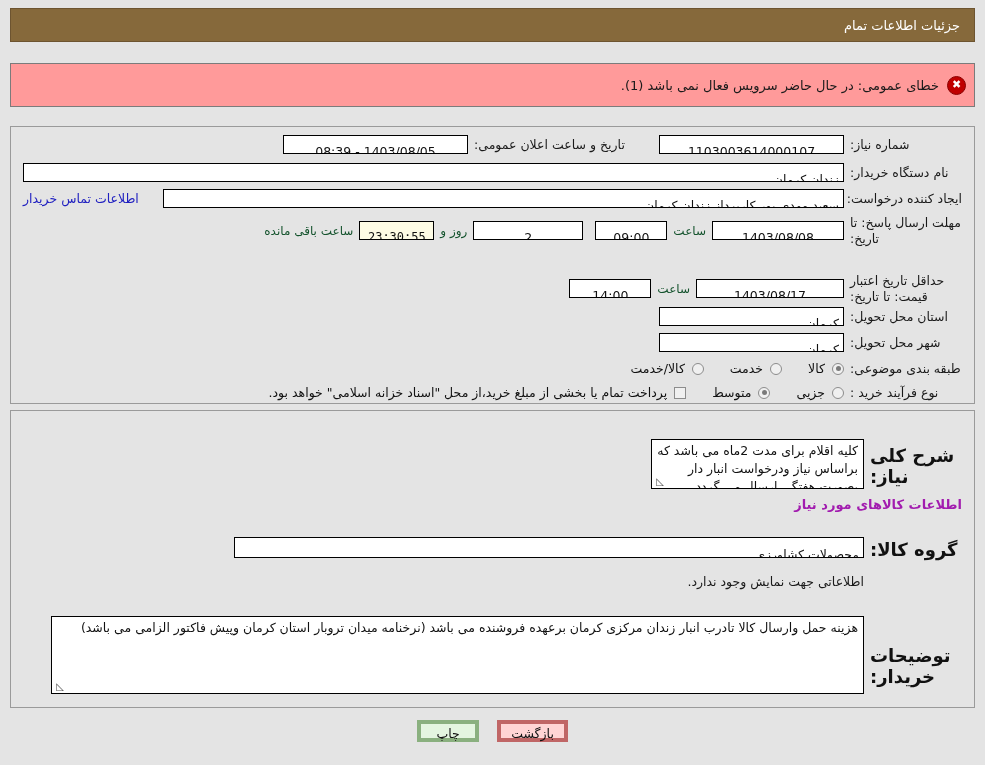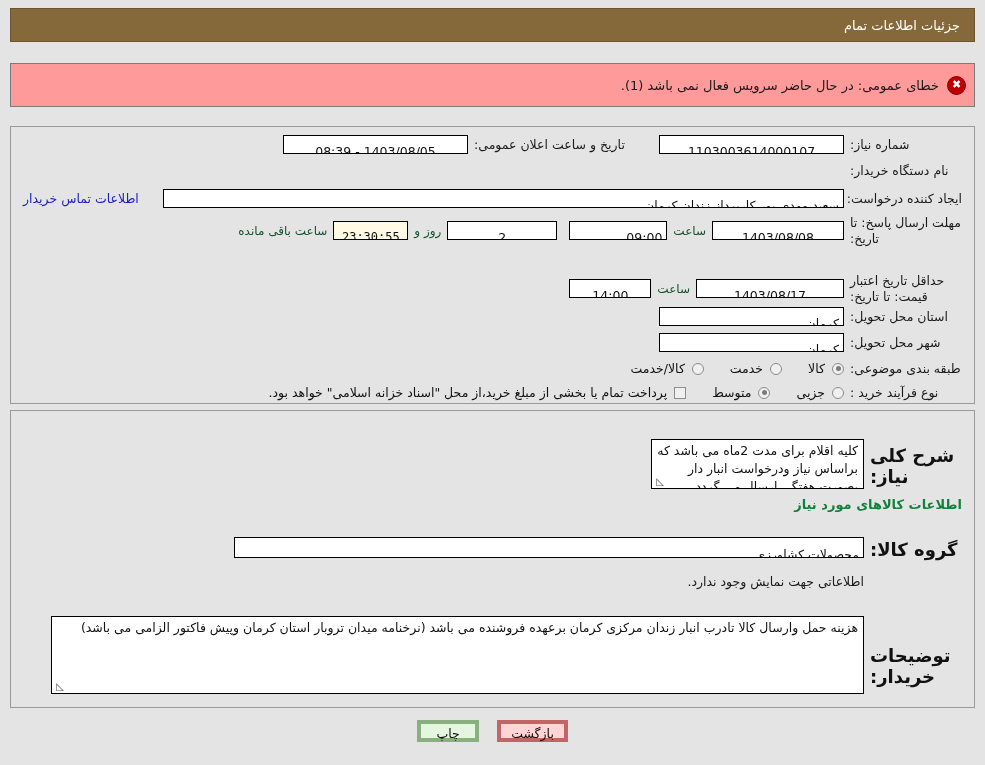--- a/index.html
+++ b/index.html
@@ -184,21 +184,21 @@
   }
   .dtext {
     position: absolute;
     font-size: 12.5px;
     color: #1a1a1a;
   }
   .dheading {
     position: absolute;
     font-size: 13px;
     font-weight: bold;
-    color: #15803d;
+    color: #a21caf;
   }
   .tarea {
     position: absolute;
     background: #ffffff;
     border: 1px solid #000000;
     box-sizing: border-box;
     font-size: 12.5px;
     color: #111;
     padding: 2px 5px;
     line-height: 1.45;
@@ -267,33 +267,34 @@
       <span class="flabel" style="width:112px;">شماره نیاز:</span>
       <span class="finput" style="width:185px;">1103003614000107</span>
     </div>
     <div class="frow" style="top:8px; right:310px;">
       <span class="flabel" style="width:190px;">تاریخ و ساعت اعلان عمومی:</span>
       <span class="finput" style="width:185px;">1403/08/05 - 08:39</span>
     </div>
 
     <div class="frow" style="top:36px; right:12px; left:12px;">
       <span class="flabel" style="width:112px; flex:0 0 112px;">نام دستگاه خریدار:</span>
+      <span class="finput rt" style="flex:1 1 auto;">زندان کرمان</span>
     </div>
 
     <div class="frow" style="top:62px; right:12px; left:12px;">
       <span class="flabel" style="width:112px; flex:0 0 112px;">ایجاد کننده درخواست:</span>
       <span class="finput rt" style="flex:1 1 auto;">سعید مهدی پور کارپرداز زندان کرمان</span>
       <span class="link" style="flex:0 0 auto; padding-right:24px;">اطلاعات تماس خریدار</span>
     </div>
 
     <div class="frow" style="top:88px; right:12px;">
       <span class="flabel" style="width:112px; line-height:1.25; white-space:normal;">مهلت ارسال پاسخ: تا تاریخ:</span>
       <span class="finput" style="width:132px;">1403/08/08</span>
       <span class="inline-lbl">ساعت</span>
-      <span class="finput" style="width:98px;text-align:right;">09:00</span>
+      <span class="finput" style="width:72px;">09:00</span>
       <span class="finput" style="width:110px; margin-right:12px;">2</span>
       <span class="inline-lbl">روز و</span>
       <span class="finput timer" style="width:75px;">23:30:55</span>
       <span class="inline-lbl">ساعت باقی مانده</span>
     </div>
 
     <div class="frow" style="top:146px; right:12px;">
       <span class="flabel" style="width:112px; line-height:1.25; white-space:normal;">حداقل تاریخ اعتبار قیمت: تا تاریخ:</span>
       <span class="finput" style="width:148px;">1403/08/17</span>
       <span class="inline-lbl">ساعت</span>

